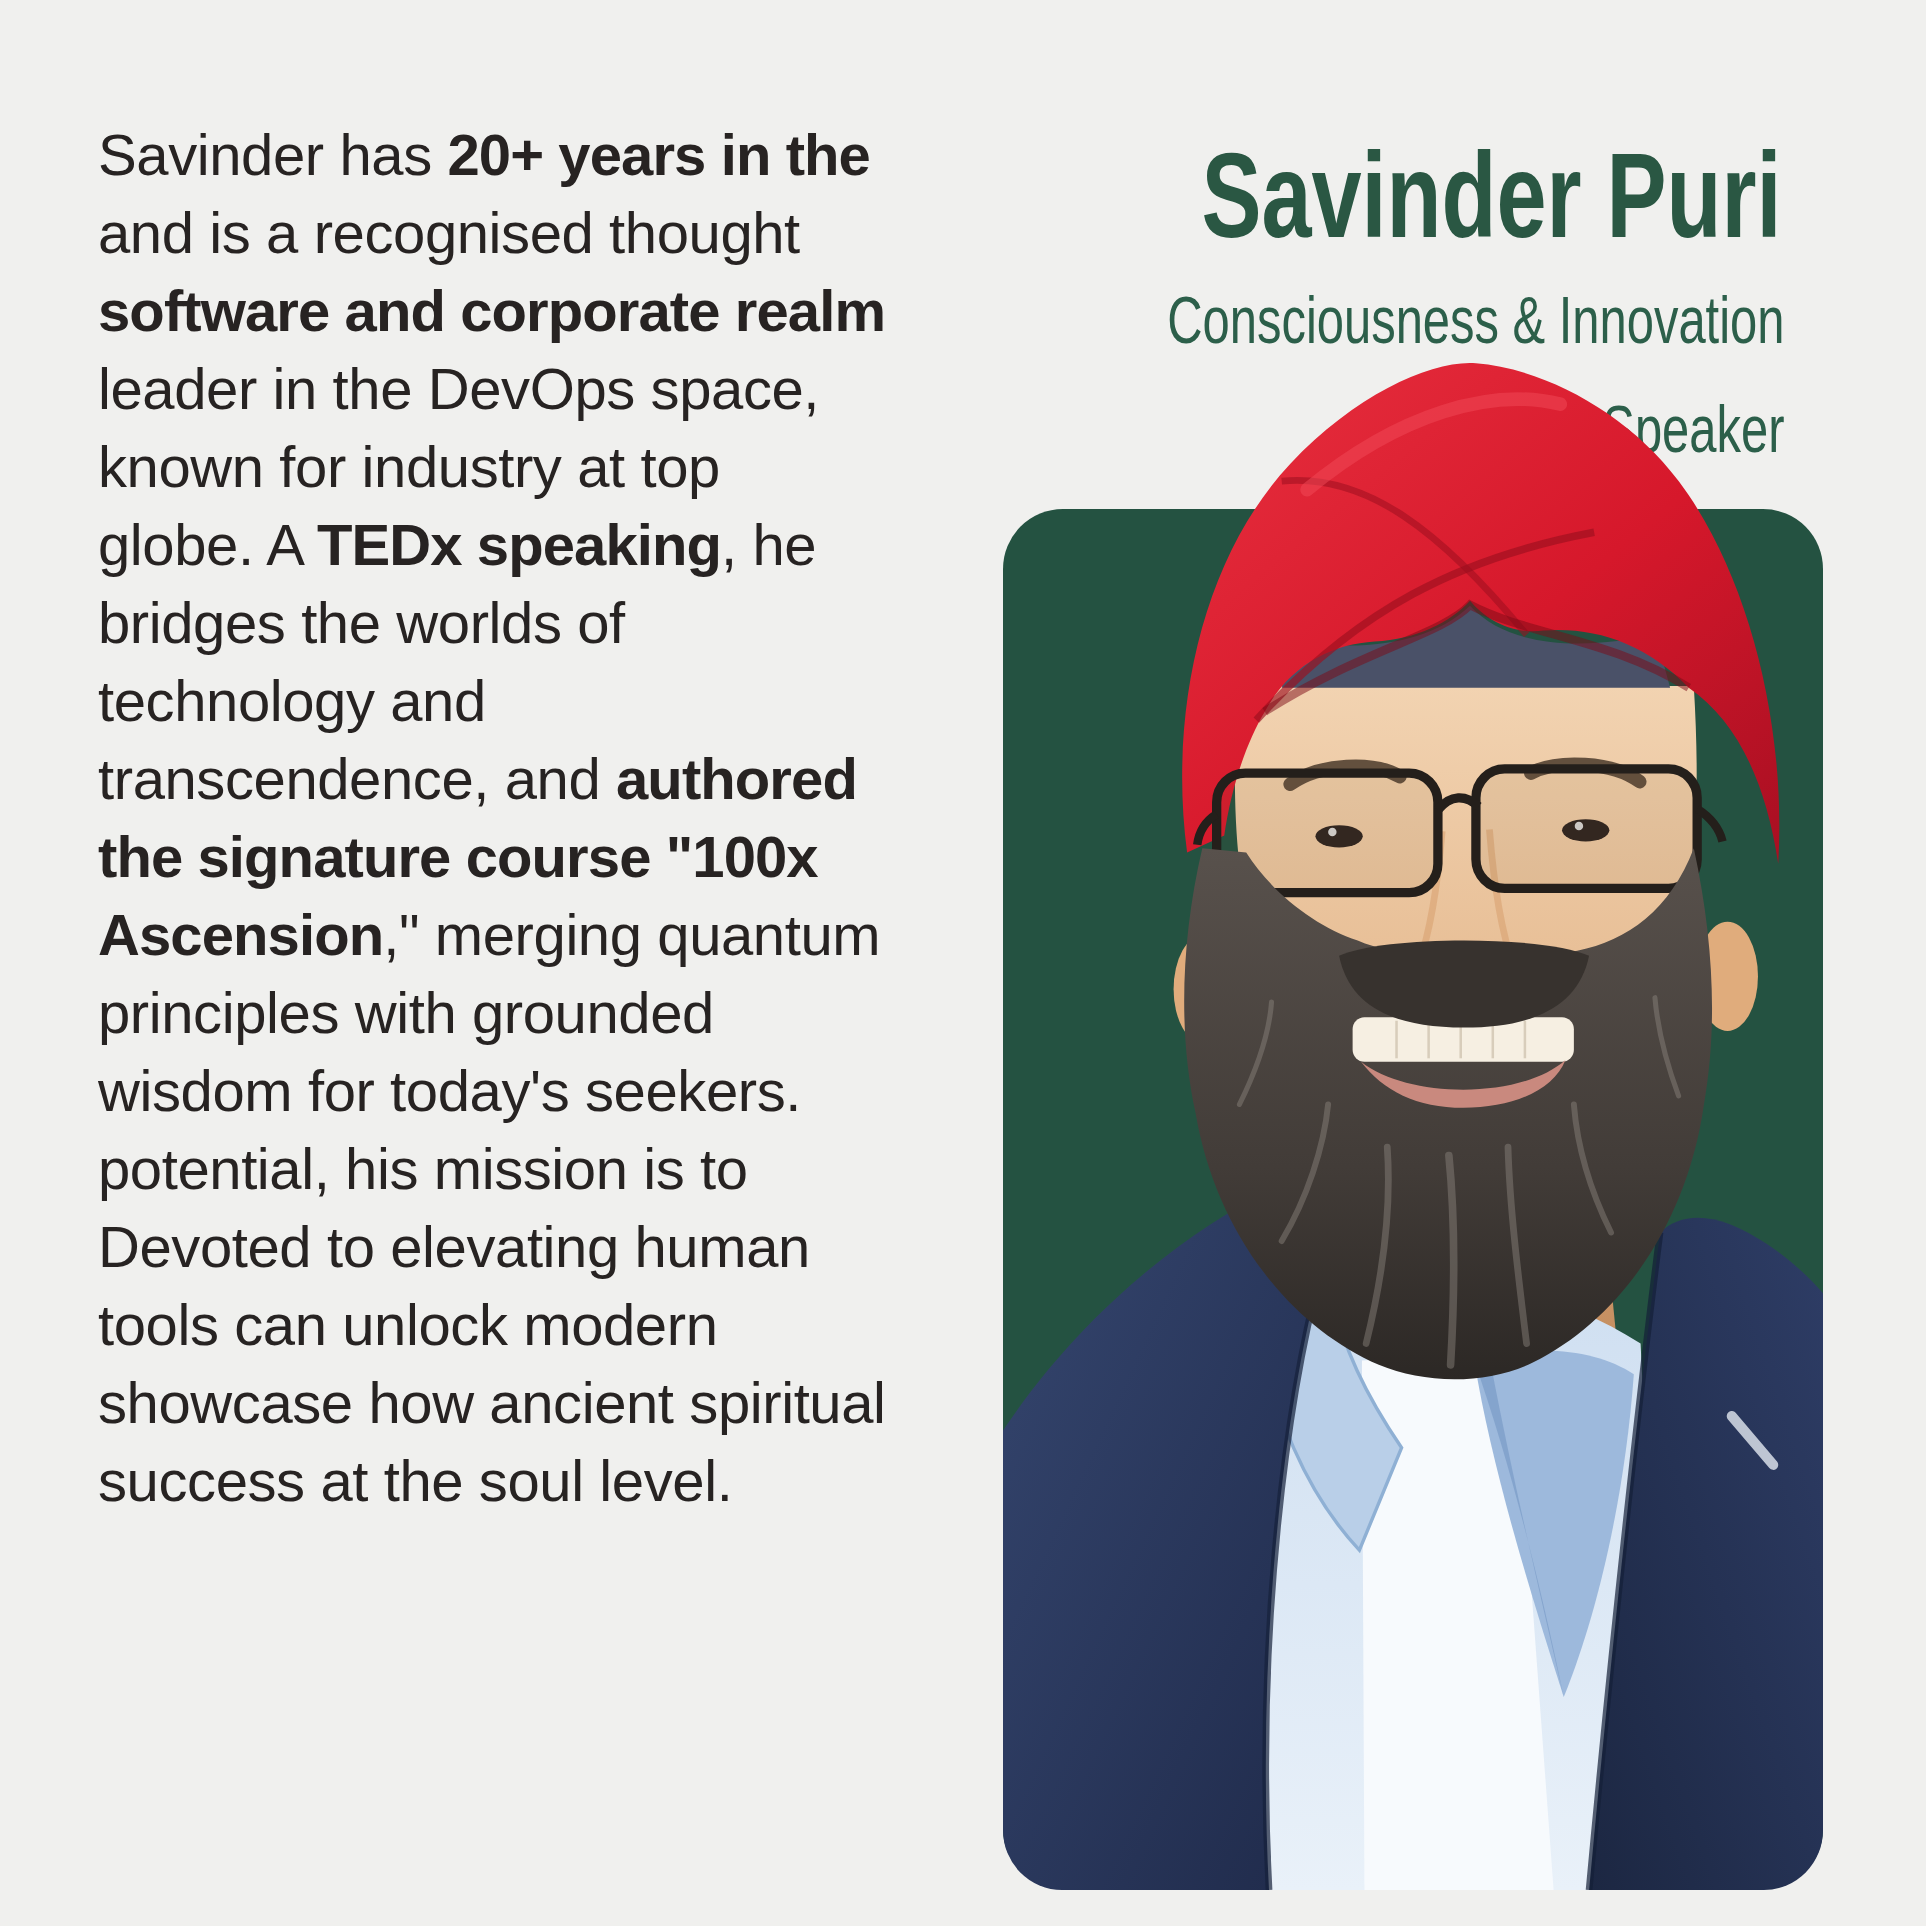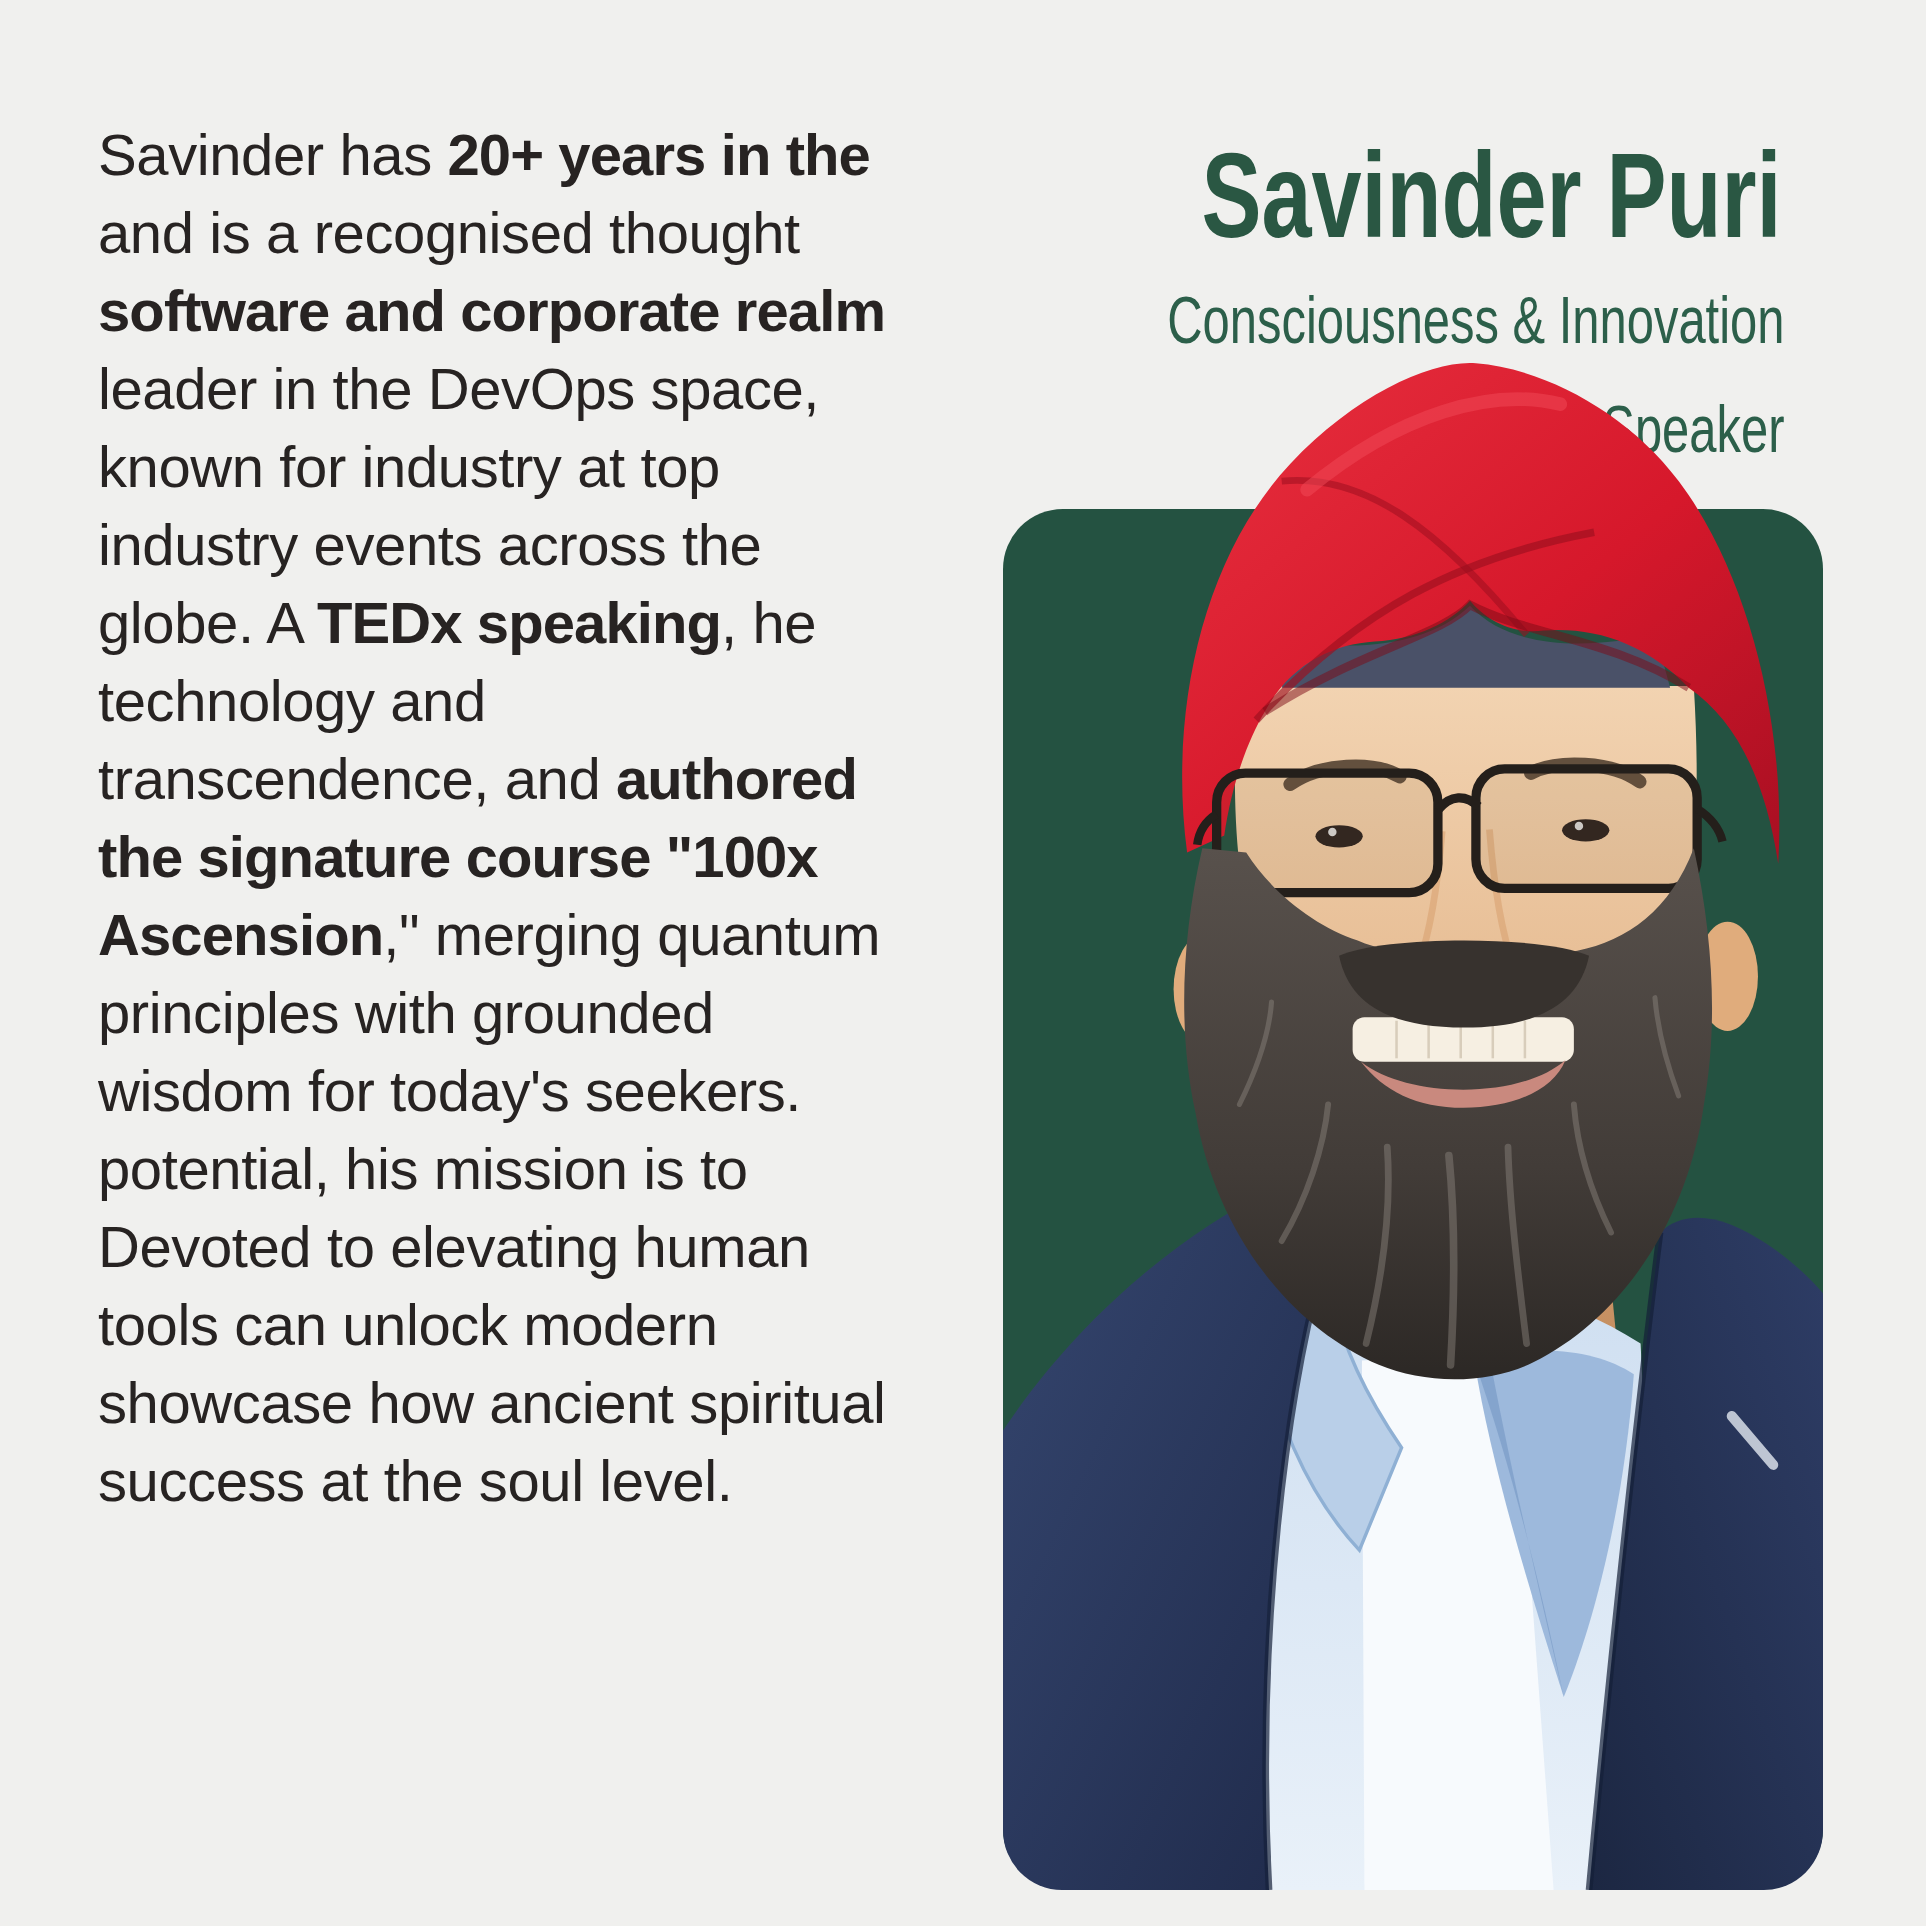--- a/index.html
+++ b/index.html
@@ -76,22 +76,22 @@
 <body>
 
 <main class="canvas">
 
   <section class="bio">
       <div class="bio-line"><span>Savinder has </span><span class="b">20+ years in the</span></div>
       <div class="bio-line"><span>and is a recognised thought</span></div>
       <div class="bio-line"><span class="b">software and corporate realm</span></div>
       <div class="bio-line"><span>leader in the DevOps space,</span></div>
       <div class="bio-line"><span>known for industry at top</span></div>
-      <div class="bio-line"><span>industry events across the</span></div>
       <div class="bio-line"><span>globe. A </span><span class="b">TEDx speaking</span><span>, he</span></div>
+      <div class="bio-line"><span>bridges the worlds of</span></div>
       <div class="bio-line"><span>technology and</span></div>
       <div class="bio-line"><span>transcendence, and </span><span class="b">authored</span></div>
       <div class="bio-line"><span class="b">the signature course "100x</span></div>
       <div class="bio-line"><span class="b">Ascension</span><span>," merging quantum</span></div>
       <div class="bio-line"><span>principles with grounded</span></div>
       <div class="bio-line"><span>wisdom for today's seekers.</span></div>
       <div class="bio-line"><span>potential, his mission is to</span></div>
       <div class="bio-line"><span>Devoted to elevating human</span></div>
       <div class="bio-line"><span>tools can unlock modern</span></div>
       <div class="bio-line"><span>showcase how ancient spiritual</span></div>

